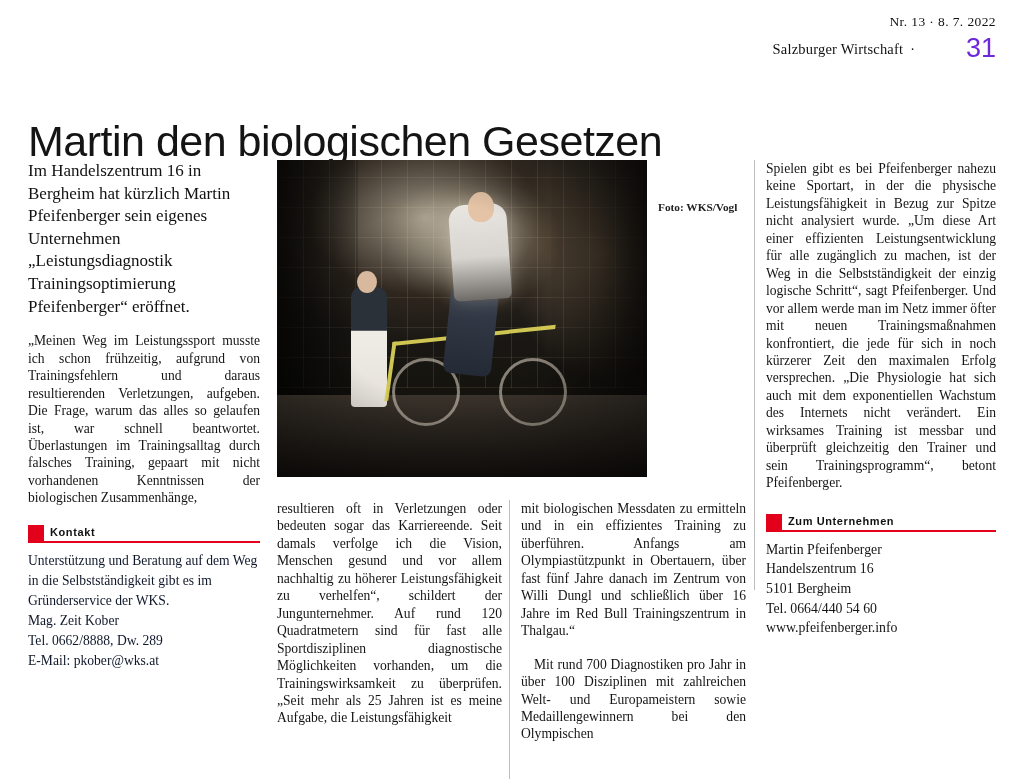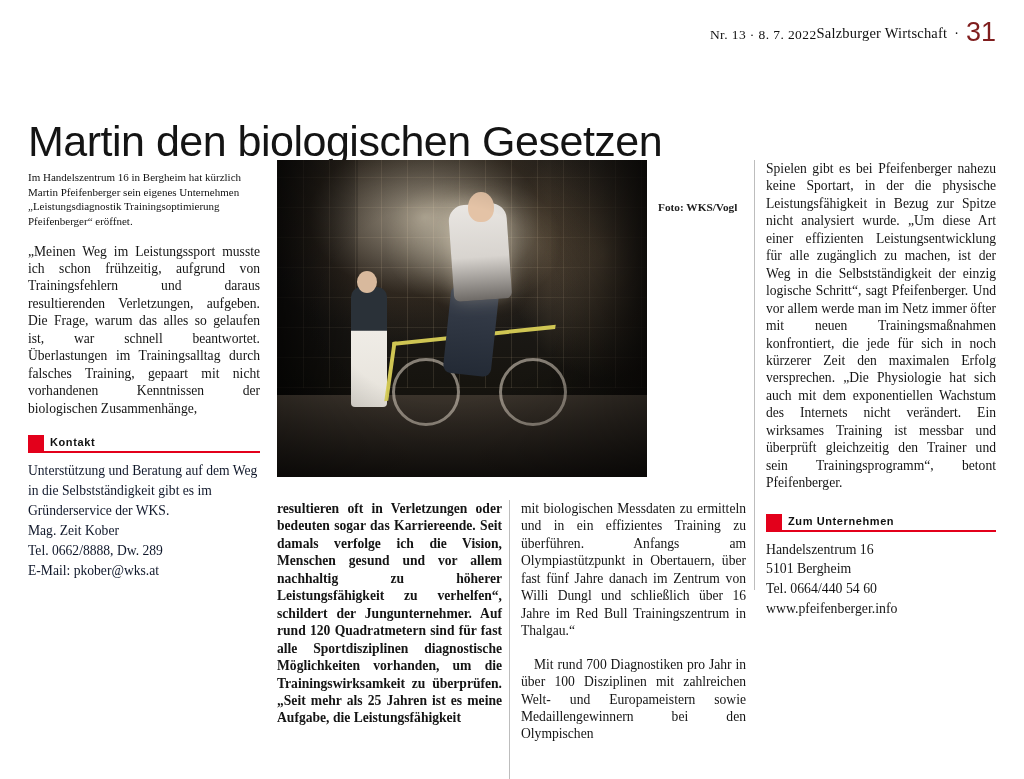--- a/index.html
+++ b/index.html
@@ -22,21 +22,21 @@
     height: 779px;
   }
 
   
   .masthead {
     position: absolute;
     right: 28px;
     top: 14px;
     text-align: right;
     display: flex;
-    flex-direction: row;
+    flex-direction: column;
     align-items: flex-end;
   }
   .masthead-row {
     display: flex;
     align-items: baseline;
     justify-content: flex-end;
   }
   .issue-line {
     font-family: "Liberation Serif", serif;
     font-size: 13.5px;
@@ -54,25 +54,26 @@
     letter-spacing: 0.2px;
     color: #111;
   }
   .dot-sep {
     font-size: 14px;
     color: #111;
   }
   .page-no {
     font-size: 27px;
     line-height: 1;
-    color: #7f1d1d;
+    color: #6d28d9;
     position: relative;
     top: 3px;
     font-family: "Liberation Sans", sans-serif;
     font-weight: 400;
+    margin-left: 44px;
   }
 
   
   .headline {
     position: absolute;
     left: 28px;
     top: 90px;
     font-family: "Liberation Sans", sans-serif;
     font-weight: 400;
     font-size: 43px;
@@ -82,25 +83,25 @@
   }
 
   
   .col { position: absolute; }
 
   
   .col1 { left: 28px; top: 160px; width: 232px; }
 
   .lead {
     font-family: "Liberation Serif", serif;
-    font-size: 11px;
+    font-size: 17px;
     line-height: 1.33;
     color: #111;
     text-align: left;
-    margin: 10px 0 14px 0;
+    margin: 0 0 14px 0;
   }
   .body-text {
     font-family: "Liberation Serif", serif;
     font-size: 13.6px;
     line-height: 1.285;
     color: #141414;
     text-align: justify;
     text-justify: inter-word;
     margin: 0;
     hyphens: auto;
@@ -143,21 +144,21 @@
 
   .contact-text {
     font-family: "Liberation Serif", serif;
     font-size: 13.6px;
     line-height: 1.47;
     color: #0f172a;
     margin: 0;
   }
 
   
-  .col2 { left: 277px; top: 500px; width: 225px; font-weight: bold; }
+  .col2 { left: 277px; top: 500px; width: 225px; }
   
   .col3 { left: 521px; top: 500px; width: 225px; }
   
   .col4 { left: 766px; top: 160px; width: 230px; }
 
   
   .photo-wrap {
     position: absolute;
     left: 277px;
     top: 160px;
@@ -373,19 +374,20 @@
 
   <div class="col col4">
     <p class="body-text">Spielen gibt es bei Pfeifenberger nahezu keine Sportart, in der die physische Leistungsfähigkeit in Bezug zur Spitze nicht analysiert wurde. „Um diese Art einer effizienten Leistungsentwicklung für alle zugänglich zu machen, ist der Weg in die Selbstständigkeit der einzig logische Schritt“, sagt Pfeifenberger. Und vor allem werde man im Netz immer öfter mit neuen Trainingsmaßnahmen konfrontiert, die jede für sich in noch kürzerer Zeit den maximalen Erfolg versprechen. „Die Physiologie hat sich auch mit dem exponentiellen Wachstum des Internets nicht verändert. Ein wirksames Training ist messbar und überprüft gleichzeitig den Trainer und sein Trainingsprogramm“, betont Pfeifenberger.</p>
 
     <div class="section-label" style="margin-top:22px;">
       <span class="bar-left"></span>
       <span class="lbl">Zum Unternehmen</span>
       <span class="rule"></span>
     </div>
 
+    <p class="company-block">Martin Pfeifenberger</p>
     <p class="company-block">Handelszentrum 16</p>
     <p class="company-block">5101 Bergheim</p>
     <p class="company-block">Tel. 0664/440 54 60</p>
     <p class="company-block">www.pfeifenberger.info</p>
   </div>
 
 </div>
 
 </body></html>

